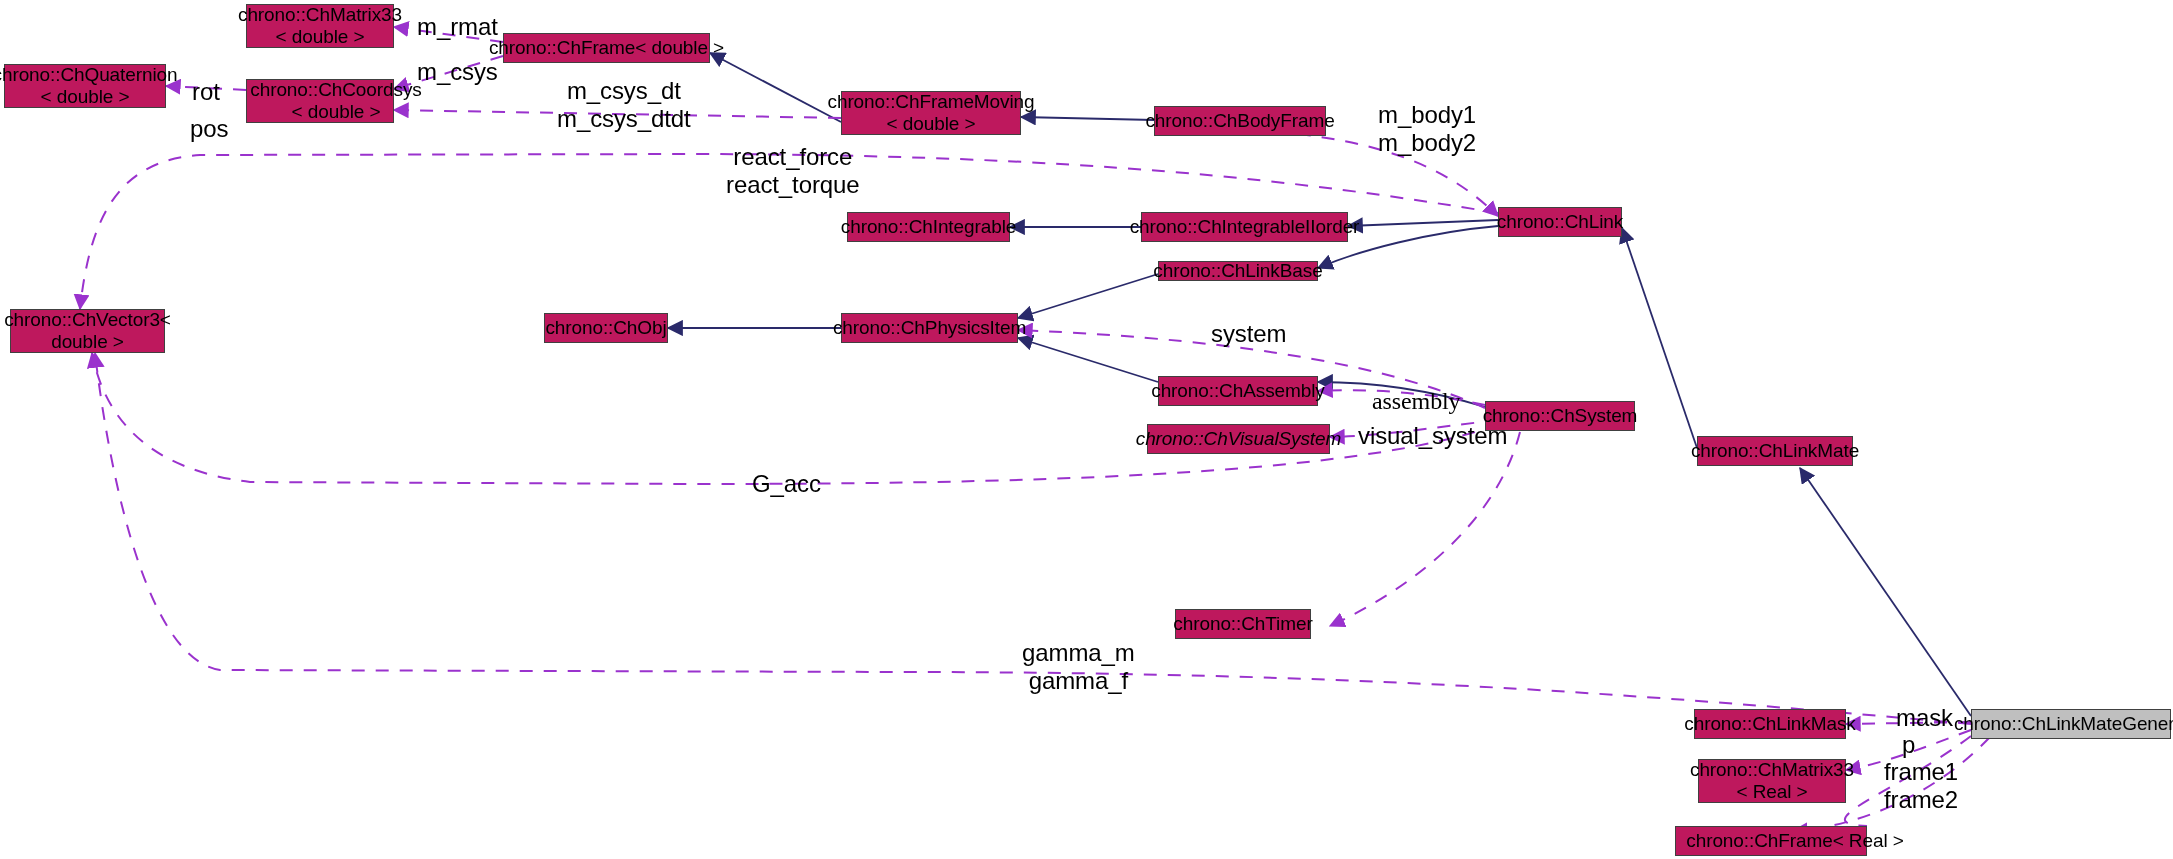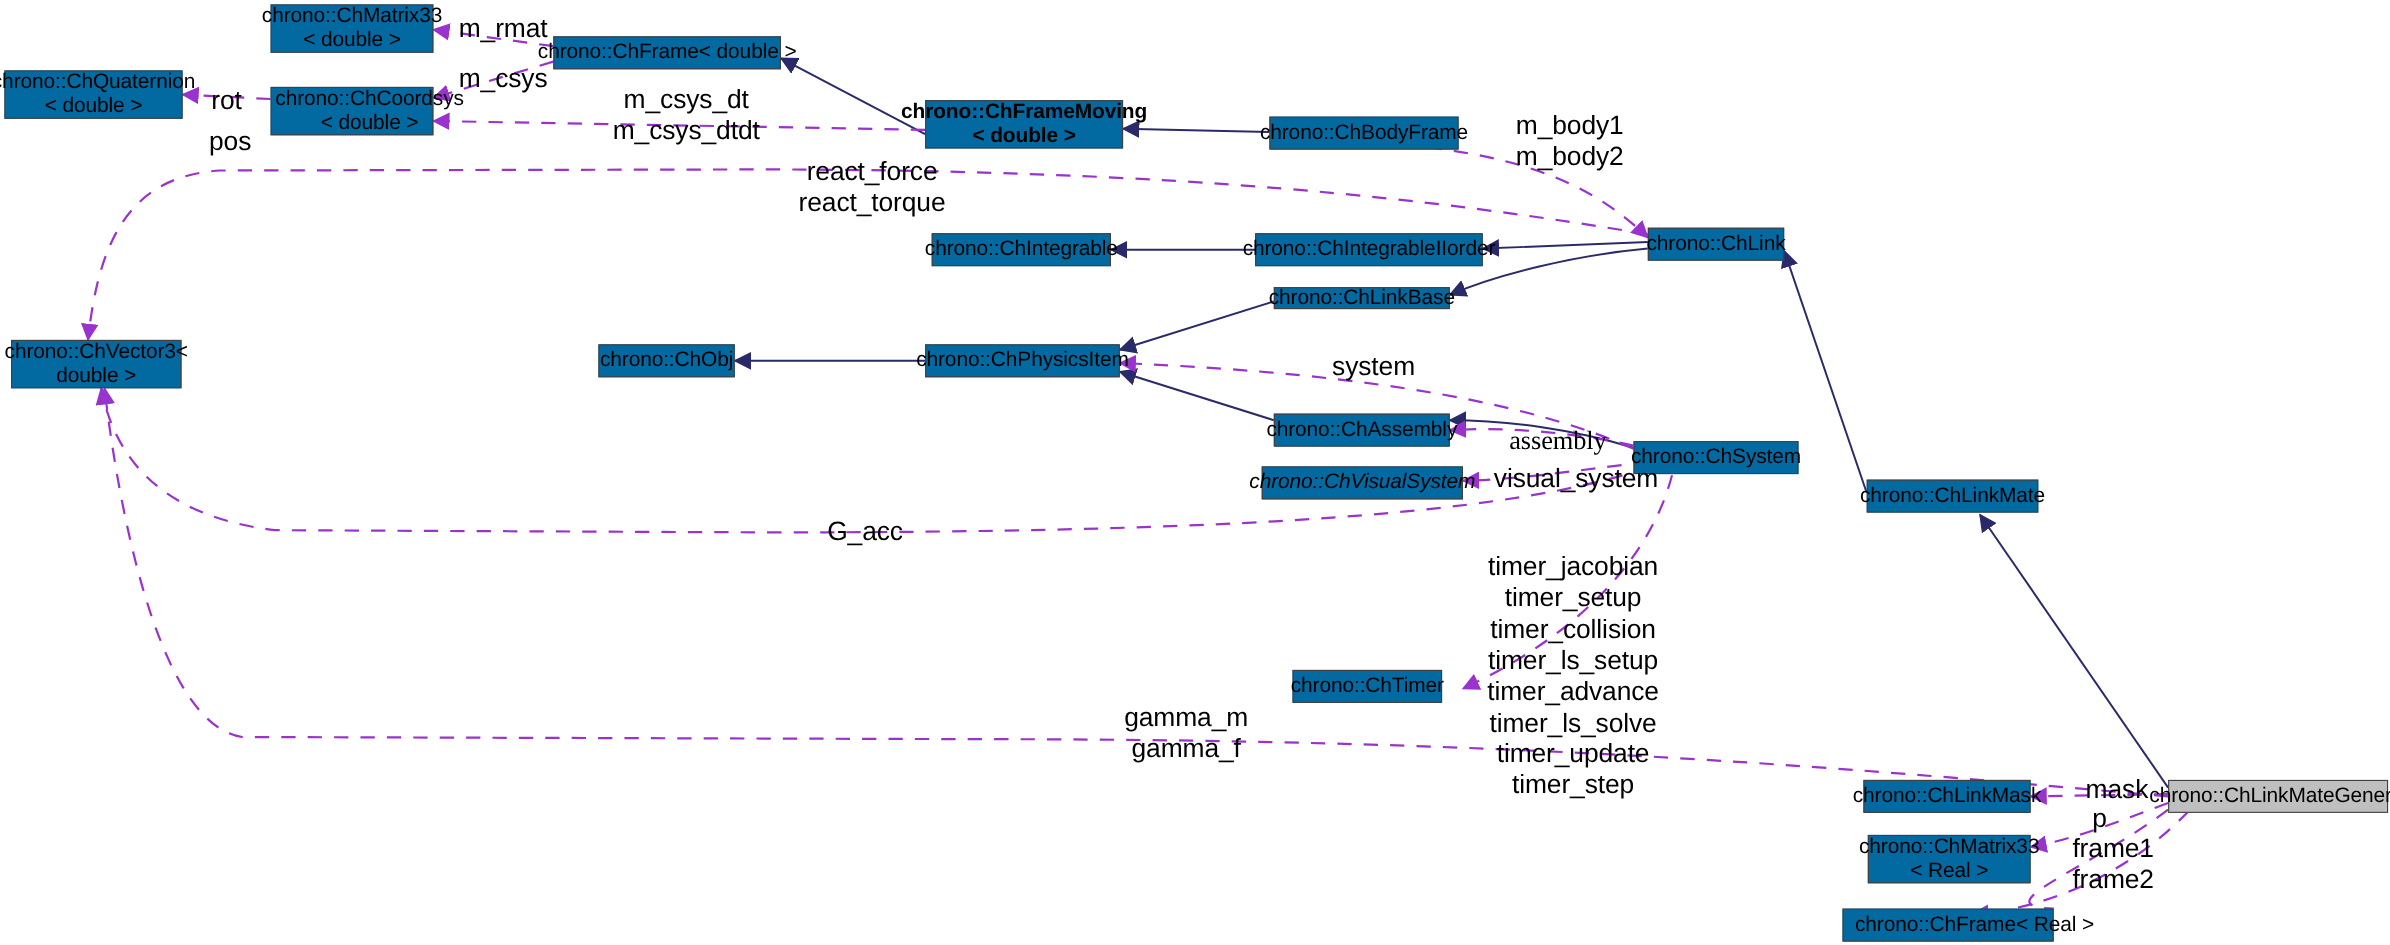--- a/index.html
+++ b/index.html
@@ -19,21 +19,21 @@
     position: absolute;
     left: 0;
     top: 0;
     width: 2173px;
     height: 859px;
   }
   .node {
     position: absolute;
     box-sizing: border-box;
     border: 1.5px solid #404040;
-    background: #0369a1;
+    background: #be185d;
     color: #000000;
     font-size: 19px;
     line-height: 1.16;
     text-align: center;
     display: flex;
     align-items: center;
     justify-content: center;
     white-space: pre;
     letter-spacing: -0.1px;
   }
@@ -104,21 +104,21 @@
 &lt; double &gt;</div>
 
   <div class="node" style="left:503px; top:33px; width:207px; height:30px;">chrono::ChFrame&lt; double &gt;</div>
 
   <div class="node" style="left:4px; top:64px; width:162px; height:44px;">chrono::ChQuaternion
 &lt; double &gt;</div>
 
   <div class="node" style="left:246px; top:79px; width:148px; height:44px;padding-left:32px;">chrono::ChCoordsys
 &lt; double &gt;</div>
 
-  <div class="node" style="left:841px; top:91px; width:180px; height:44px;font-weight:bold;">chrono::ChFrameMoving
+  <div class="node" style="left:841px; top:91px; width:180px; height:44px;">chrono::ChFrameMoving
 &lt; double &gt;</div>
 
   <div class="node" style="left:1154px; top:106px; width:172px; height:30px;">chrono::ChBodyFrame</div>
 
   <div class="node" style="left:1498px; top:207px; width:124px; height:30px;">chrono::ChLink</div>
 
   <div class="node" style="left:847px; top:212px; width:163px; height:30px;">chrono::ChIntegrable</div>
 
   <div class="node" style="left:1141px; top:212px; width:207px; height:30px;">chrono::ChIntegrableIIorder</div>
 
@@ -168,28 +168,20 @@
 react_torque</div>
 
   <div class="edge-label left" style="left:1211px; top:320px;">system</div>
 
   <div class="edge-label left" style="left:1372px; top:387px;font-family:Liberation Serif, serif;">assembly</div>
 
   <div class="edge-label left" style="left:1358px; top:422px;">visual_system</div>
 
   <div class="edge-label left" style="left:752px; top:470px;">G_acc</div>
 
-  <div class="edge-label" style="left:1352px; top:502px;">timer_jacobian
-timer_setup
-timer_collision
-timer_ls_setup
-timer_advance
-timer_ls_solve
-timer_update
-timer_step</div>
 
   <div class="edge-label" style="left:1022px; top:639px;">gamma_m
 gamma_f</div>
 
   <div class="edge-label left" style="left:1896px; top:704px;">mask</div>
 
   <div class="edge-label left" style="left:1902px; top:731px;">p</div>
 
   <div class="edge-label left" style="left:1884px; top:758px;">frame1
 frame2</div>

